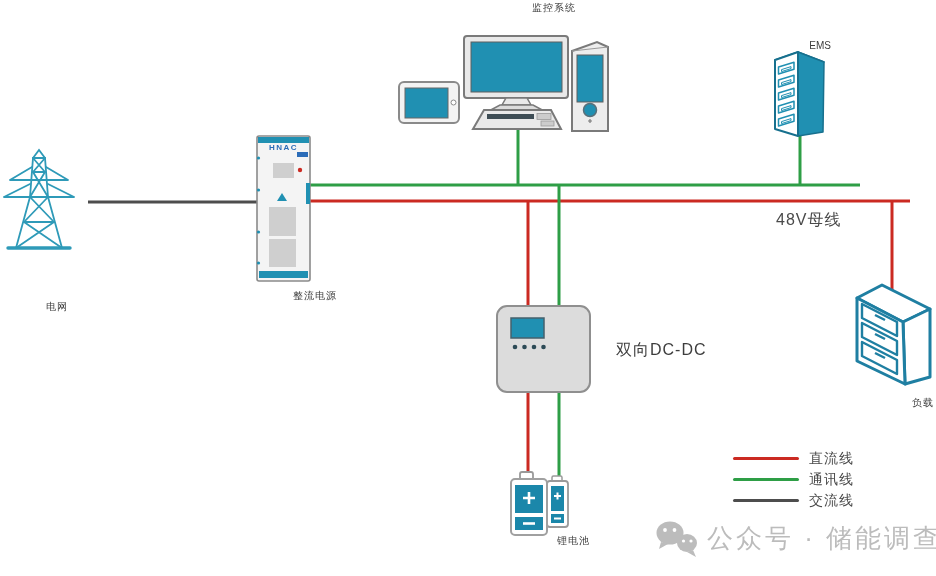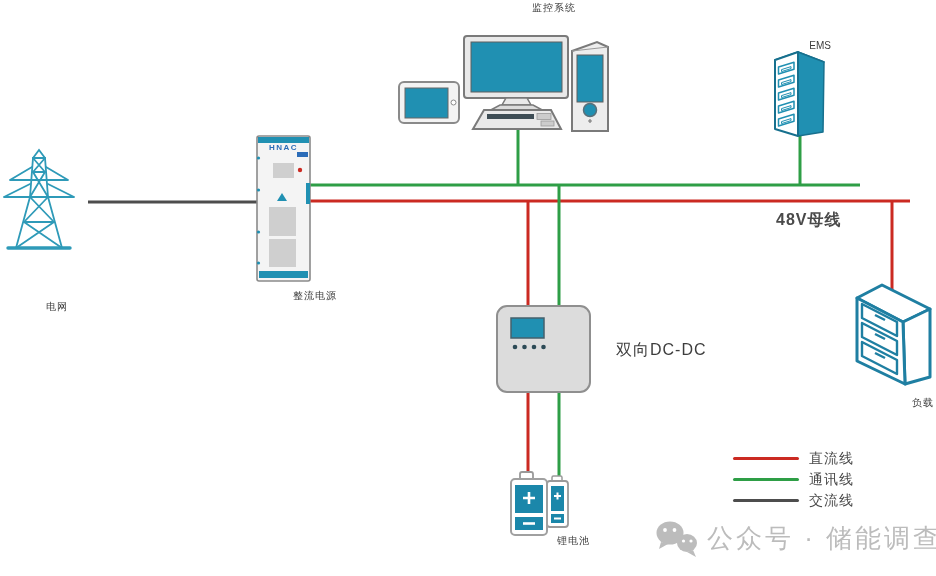--- a/index.html
+++ b/index.html
@@ -5,21 +5,21 @@
   html,body{margin:0;padding:0;background:#ffffff;}
   .canvas{
     position:relative;width:936px;height:576px;background:#ffffff;overflow:hidden;
     font-family:"Liberation Sans","DejaVu Sans",sans-serif;
   }
   .artwork{position:absolute;left:0;top:0;}
   .lbl{
     position:absolute;color:#3d3d3d;font-size:10px;font-weight:500;
     text-align:right;white-space:nowrap;letter-spacing:1px;
   }
-  .lbl-bus{font-size:16px;font-weight:bold;color:#4a4a4a;text-align:left;}
+  .lbl-bus{font-size:16px;font-weight:normal;color:#4a4a4a;text-align:left;}
   .lbl-dcdc{font-size:16px;text-align:left;}
   .lbl-logo{
     position:absolute;left:257px;top:143px;width:53px;text-align:center;
     font-size:8px;font-weight:bold;color:#2b6cb8;letter-spacing:1.5px;
   }
   .legend{position:absolute;left:733px;top:448px;}
   .legend-row{display:flex;align-items:center;height:21px;}
   .legend-line{display:inline-block;width:66px;height:3px;border-radius:1.5px;}
   .legend-text{margin-left:10px;font-size:14px;color:#4a4a4a;font-weight:400;letter-spacing:1px;}
   .watermark{position:absolute;left:651px;top:516px;display:flex;align-items:center;}

